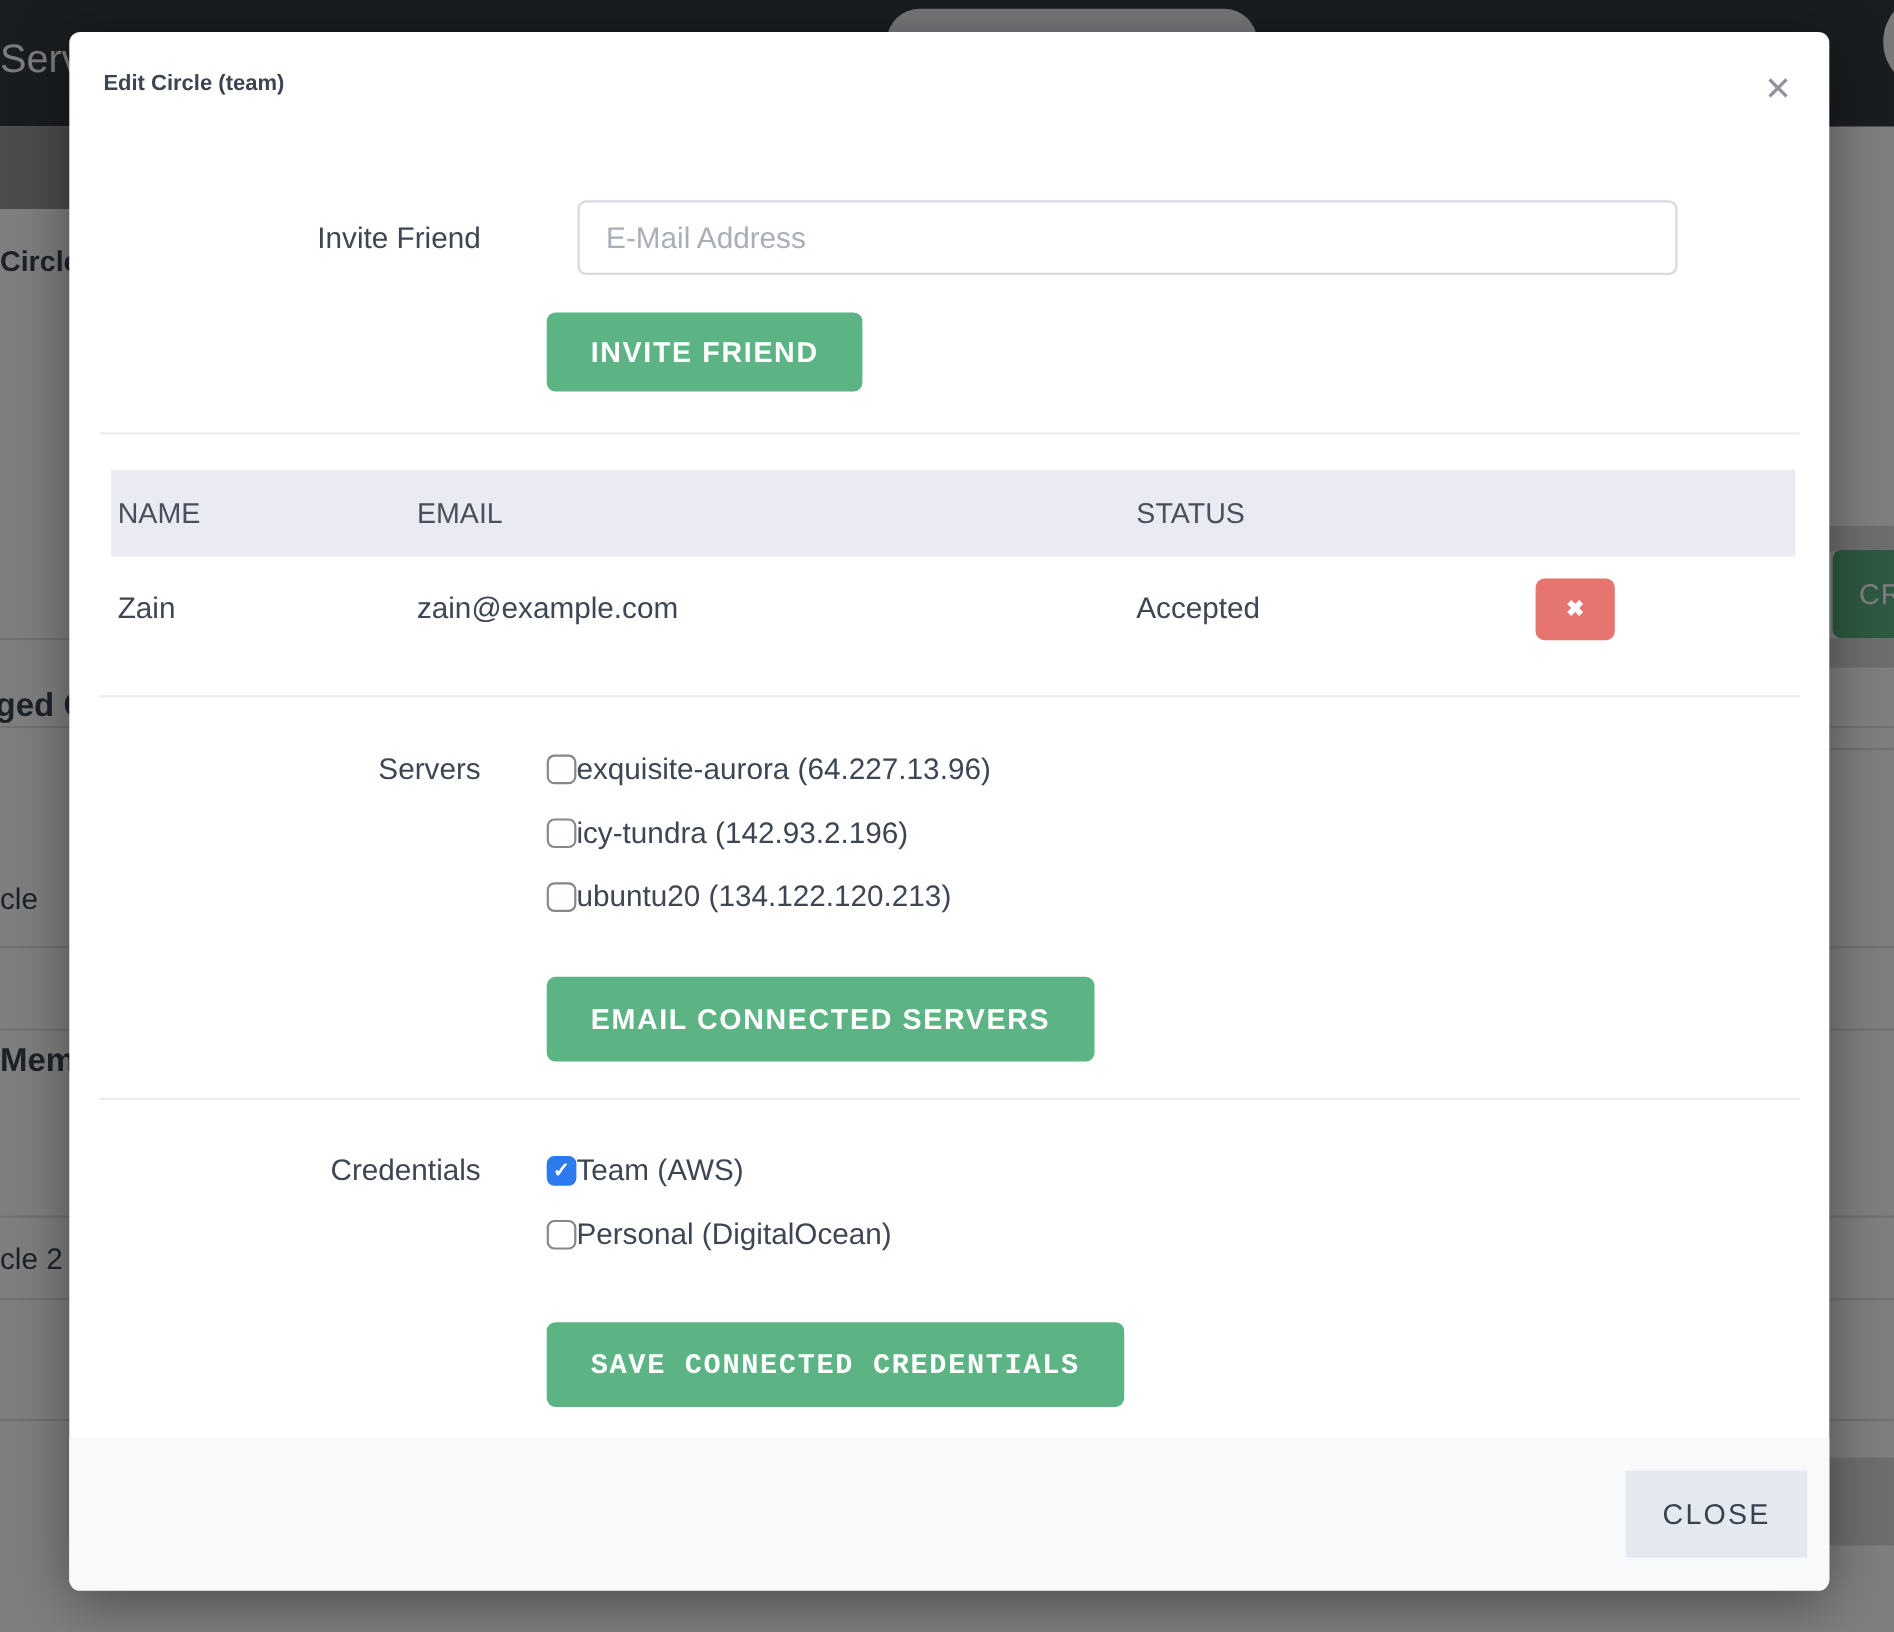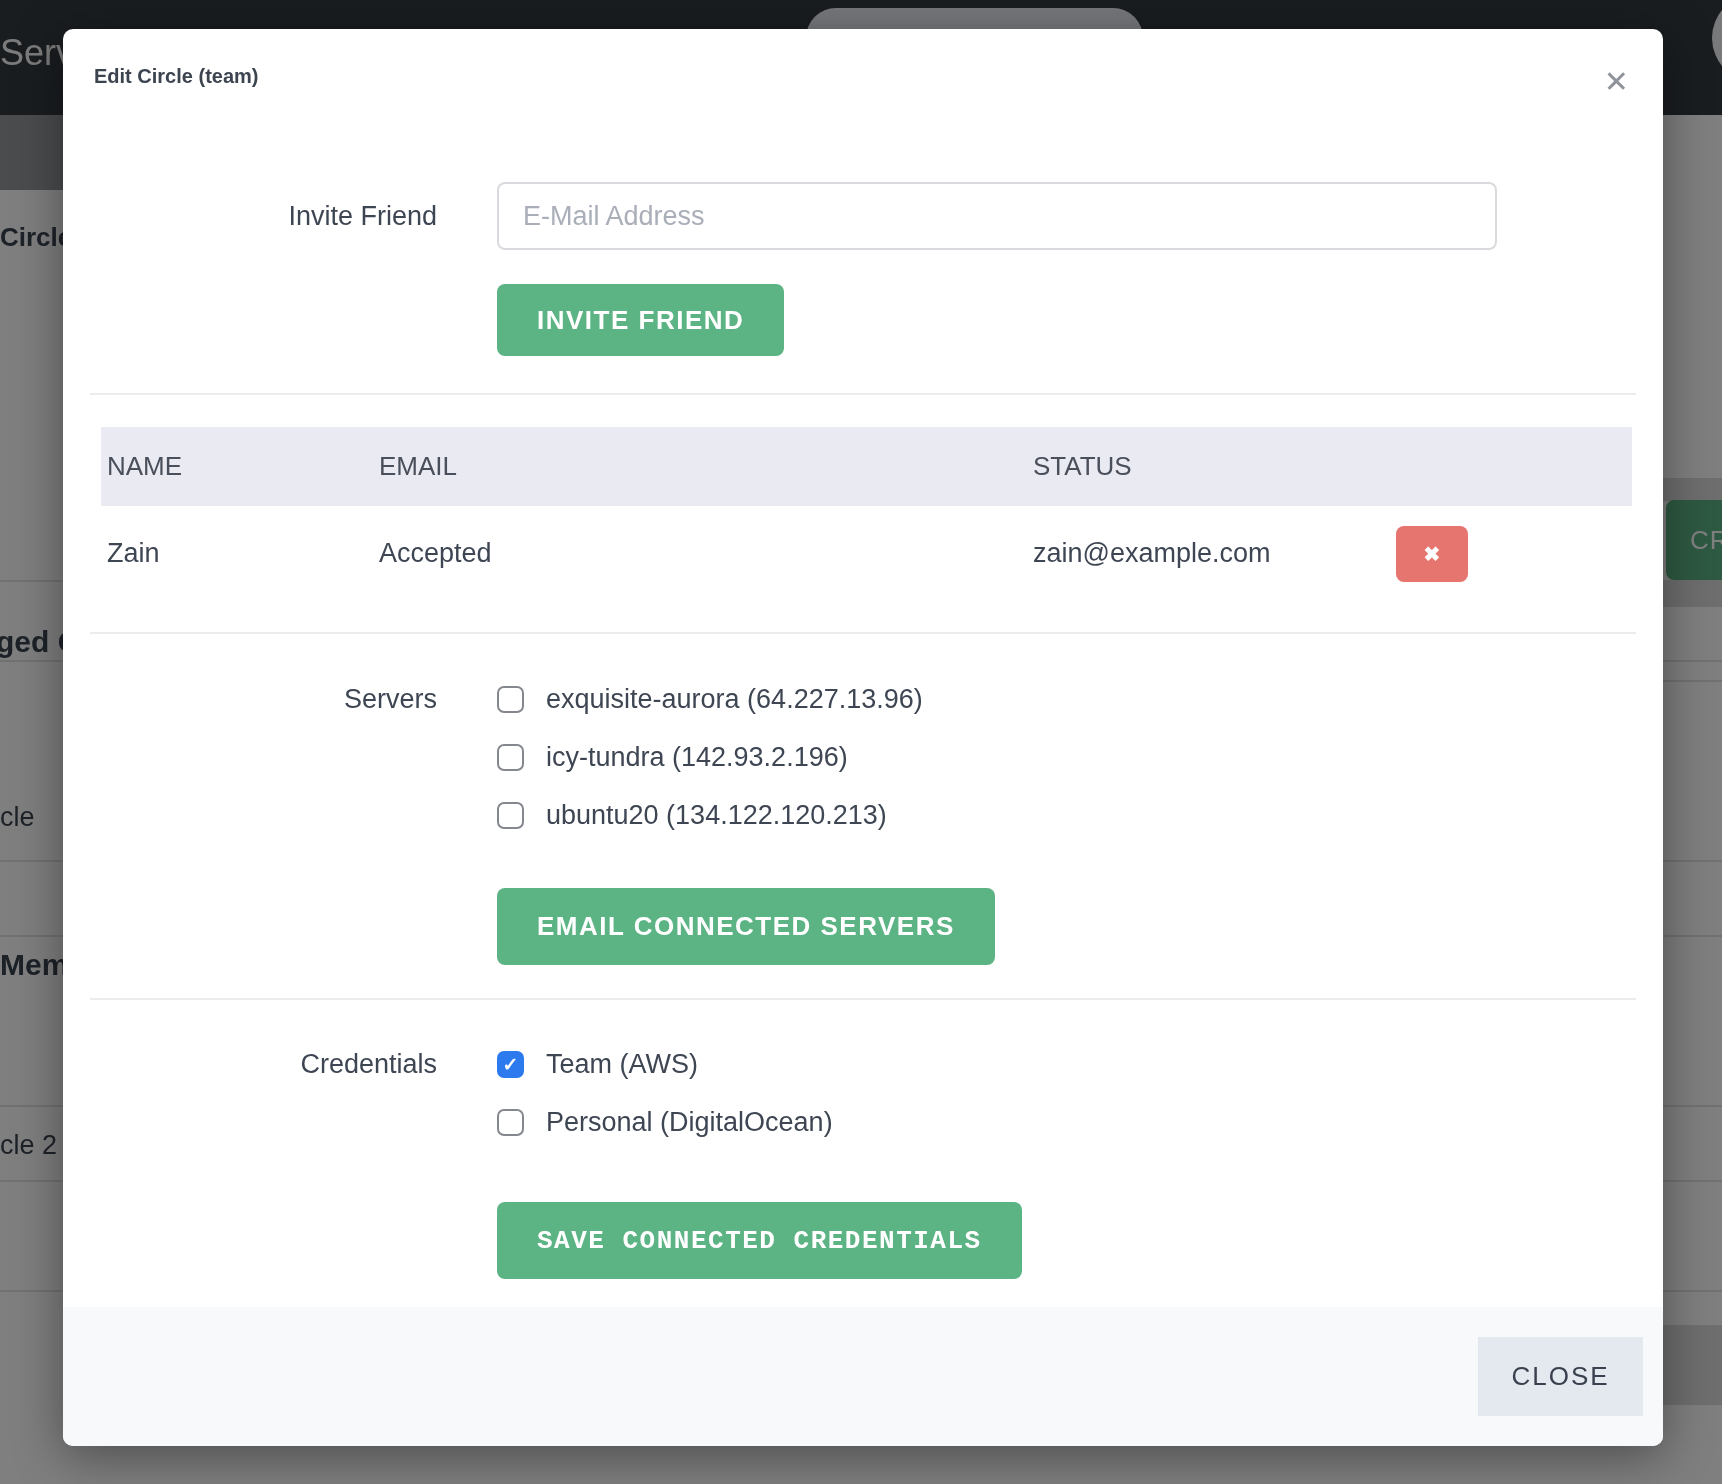--- a/index.html
+++ b/index.html
@@ -42,21 +42,21 @@
     border-radius:10px;box-shadow:0 10px 50px rgba(0,0,0,.4);
   }
   .modal-title{position:absolute;left:31px;top:36px;font-size:20px;font-weight:700;color:#3c4450;}
   .modal-close{position:absolute;right:34px;top:38px;font-size:30px;color:#8f939a;background:none;border:none;
     cursor:pointer;line-height:1;font-family:"Liberation Sans",sans-serif;}
 
   .form-label{width:374px;text-align:right;font-size:27px;color:#3e4653;flex:none;}
 
   .invite-row{position:absolute;left:0;top:153px;width:100%;display:flex;align-items:center;height:68px;}
   .email-input{
-    margin-left:60px;width:1000px;height:68px;border:2px solid #d8dadd;border-radius:8px;
+    margin-left:88px;width:1000px;height:68px;border:2px solid #d8dadd;border-radius:8px;
     font-size:27px;color:#3e4653;padding:0 24px;outline:none;font-family:"Liberation Sans",sans-serif;
   }
   .email-input::placeholder{color:#a9aeb8;}
 
   .btn-green{
     background:var(--green);color:#fff;border:none;border-radius:8px;font-size:26px;font-weight:600;
     letter-spacing:1.5px;font-family:"Liberation Sans",sans-serif;cursor:pointer;
     display:inline-flex;align-items:center;justify-content:center;padding:0 40px;
   }
   .invite-btn{position:absolute;left:434px;top:255px;height:72px;}
@@ -82,21 +82,21 @@
   .check-section .form-label{line-height:58px;}
   .check-list{margin-left:60px;}
   .check-row{display:flex;align-items:center;height:58px;cursor:pointer;}
   .checkbox{
     width:27px;height:27px;border:2px solid #84888e;border-radius:7px;background:#fff;flex:none;
     display:inline-flex;align-items:center;justify-content:center;
   }
   .checkbox .tick{display:none;color:#fff;font-size:19px;font-weight:700;line-height:1;}
   .checkbox.checked{background:var(--blue);border-color:var(--blue);}
   .checkbox.checked .tick{display:block;}
-  .check-label{margin-left:22px;font-size:27px;color:#3e4653;}
+  .check-label{font-size:27px;color:#3e4653;}
 
   .modal-footer{
     position:absolute;left:0;bottom:0;width:100%;height:139px;background:#f8f9fb;
     border-radius:0 0 10px 10px;
   }
   .close-btn{
     position:absolute;right:20px;top:30px;width:165px;height:79px;background:#e4e8ef;border:none;
     border-radius:0;color:#39414e;font-size:26px;letter-spacing:2px;cursor:pointer;
     font-family:"Liberation Sans",sans-serif;
   }
@@ -147,22 +147,22 @@
 
     <div class="members">
       <div class="t-row t-head">
         <div class="t-cell-first">NAME</div>
         <div>EMAIL</div>
         <div>STATUS</div>
         <div></div>
       </div>
       <div class="t-row t-body">
         <div class="t-cell-first">Zain</div>
+        <div>zain@example.com</div>
         <div>Accepted</div>
-        <div>zain@example.com</div>
         <div>
           <button class="remove-btn">
             <span>✖</span>
           </button>
         </div>
       </div>
     </div>
 
     <div class="hr hr2"></div>
 

